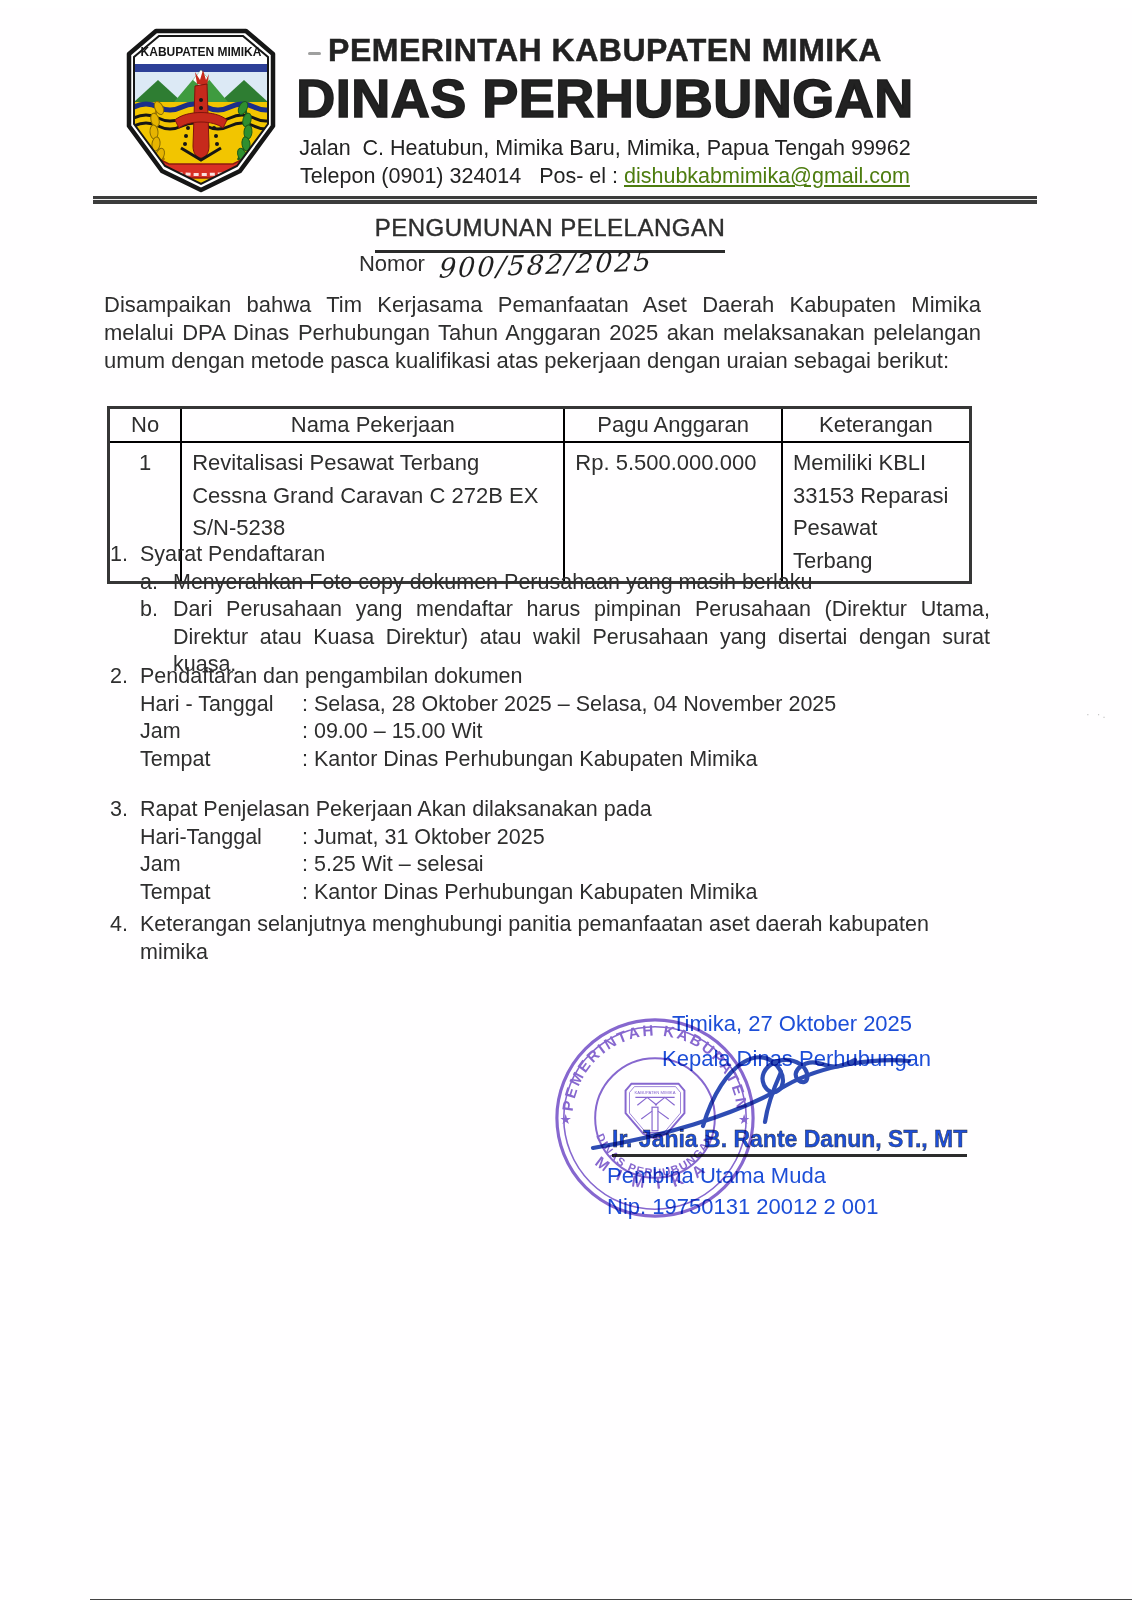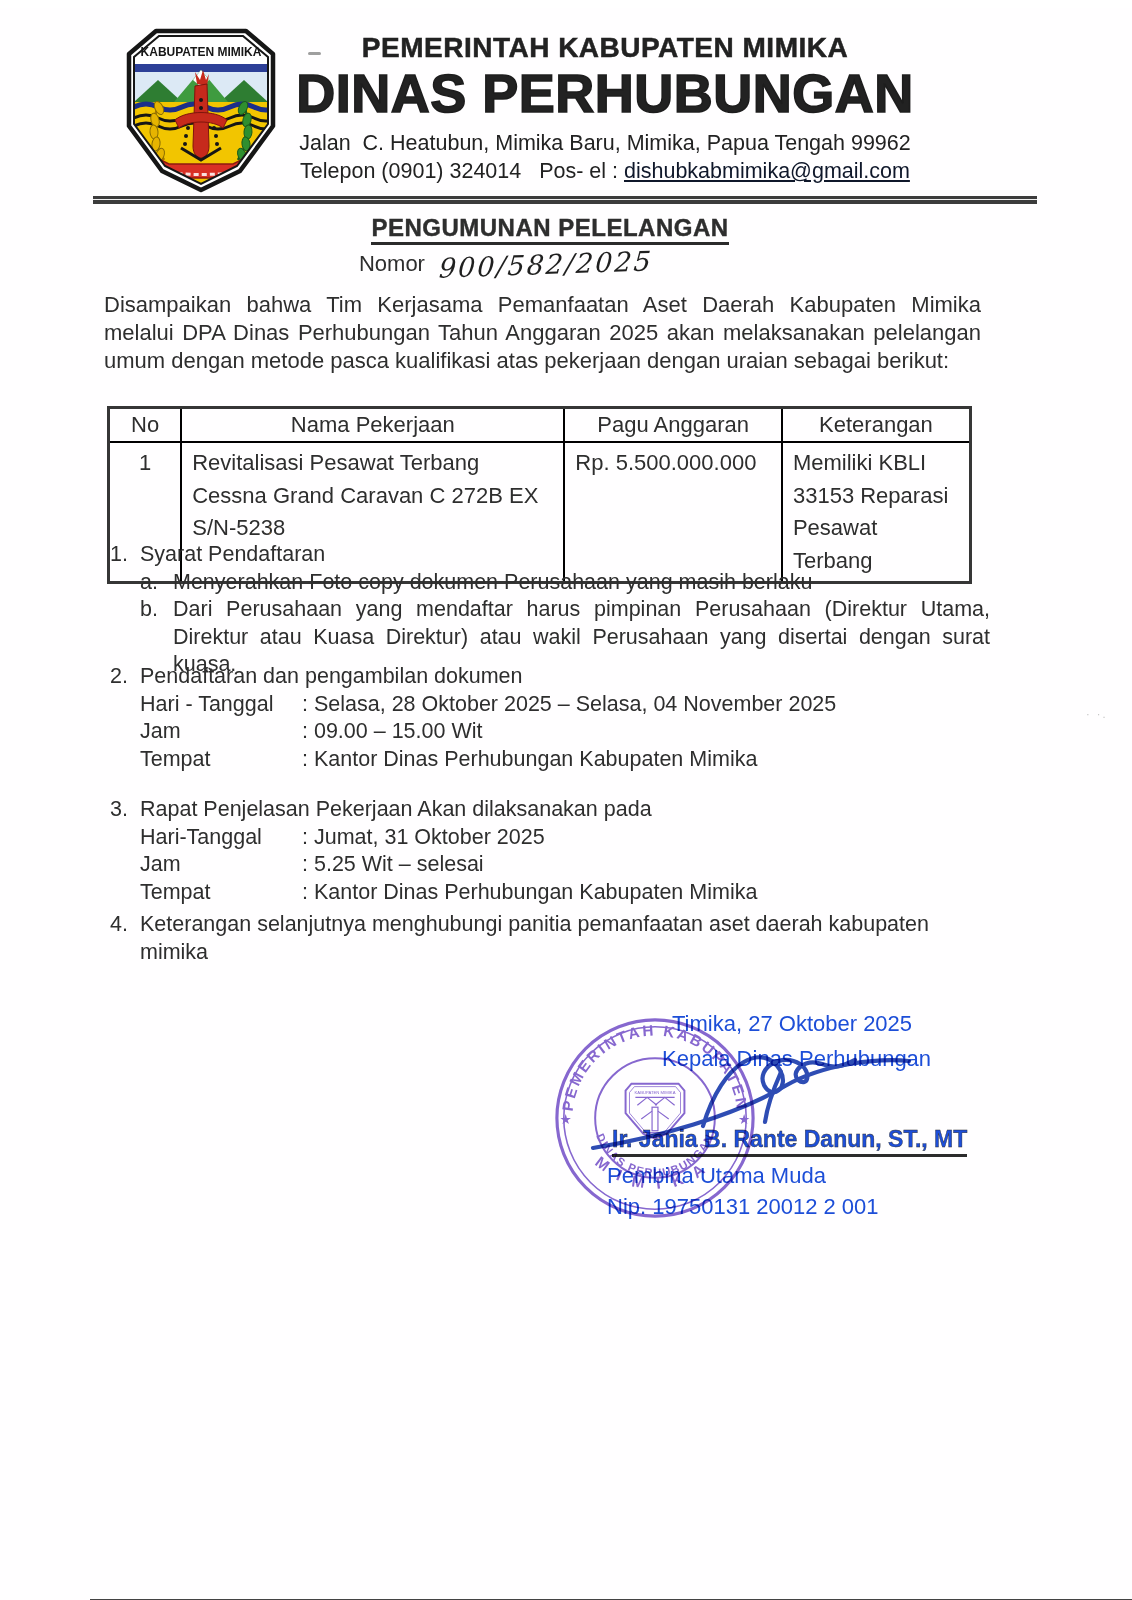--- a/index.html
+++ b/index.html
@@ -5,31 +5,31 @@
   * { margin:0; padding:0; box-sizing:border-box; }
   html,body { background:#ffffff; }
   body { font-family:"Liberation Sans", sans-serif; color:#2e2e2e; }
   .page {
     position:relative; width:1132px; height:1600px; margin:8px auto;
     background:#fffeff; overflow:hidden;
   }
   
   .logo { position:absolute; left:126px; top:20px; width:150px; height:166px; }
   .head-text { position:absolute; left:280px; top:24px; width:650px; text-align:center; color:#222; }
-  .gov-line  { font-size:28px; font-weight:bold; letter-spacing:0.5px; -webkit-text-stroke:0.5px #222; }
+  .gov-line  { font-size:32px; font-weight:bold; letter-spacing:0.5px; -webkit-text-stroke:0.5px #222; }
   .dept-line { font-size:54px; font-weight:bold; line-height:1.08; letter-spacing:0.5px; -webkit-text-stroke:1.6px #1d1d1d; }
   .addr-line { font-size:21.5px; margin-top:9px; white-space:pre; }
   .phone-line{ font-size:21.5px; margin-top:3px; white-space:pre; }
-  .email-link{ color:#0f172a; text-decoration:underline; }
+  .email-link{ color:#4d7c0f; text-decoration:underline; }
   .rule { position:absolute; left:93px; top:188px; width:944px; height:8px;
           background:linear-gradient(to bottom,#3c3c3c 0 3px,#efefef 3px 4.5px,#3c3c3c 4.5px 8px); }
   
   .doc-title { position:absolute; left:0; top:206px; width:1132px; text-align:center; transform:translateX(-16px); }
-  .doc-title span { display:inline-block; font-size:24px; font-weight:bold; letter-spacing:0.5px;
-                    border-bottom:3px solid #2b2b2b; padding-bottom:0; -webkit-text-stroke:0.4px #2b2b2b; }
+  .doc-title span { display:inline-block; font-size:24px; font-weight:normal; letter-spacing:0.5px;
+                    border-bottom:3px solid #2b2b2b; padding-bottom:8px; -webkit-text-stroke:0.4px #2b2b2b; }
   .nomor-line { position:absolute; left:0; top:241px; width:1132px; text-align:center; transform:translateX(-60px); font-size:22px; }
   .nomor-hand { display:inline-block; font-family:"DejaVu Serif", serif; font-style:italic; font-size:27px;
                 color:#1f1f1f; transform:rotate(-2deg) skewX(-6deg); letter-spacing:2px; margin-left:8px; vertical-align:-3px; }
   
   .intro { position:absolute; left:104px; top:283px; width:877px; font-size:22px; line-height:27.8px; text-align:justify; }
   
   .job-table { position:absolute; left:107px; top:398px; width:865px; border-collapse:collapse; font-size:22px; }
   .job-table th, .job-table td { border:2px solid #000000; }
   .job-table { border:3px solid #363636; }
   .job-table th { font-weight:normal; text-align:center; padding:3px 4px; height:34px; }

